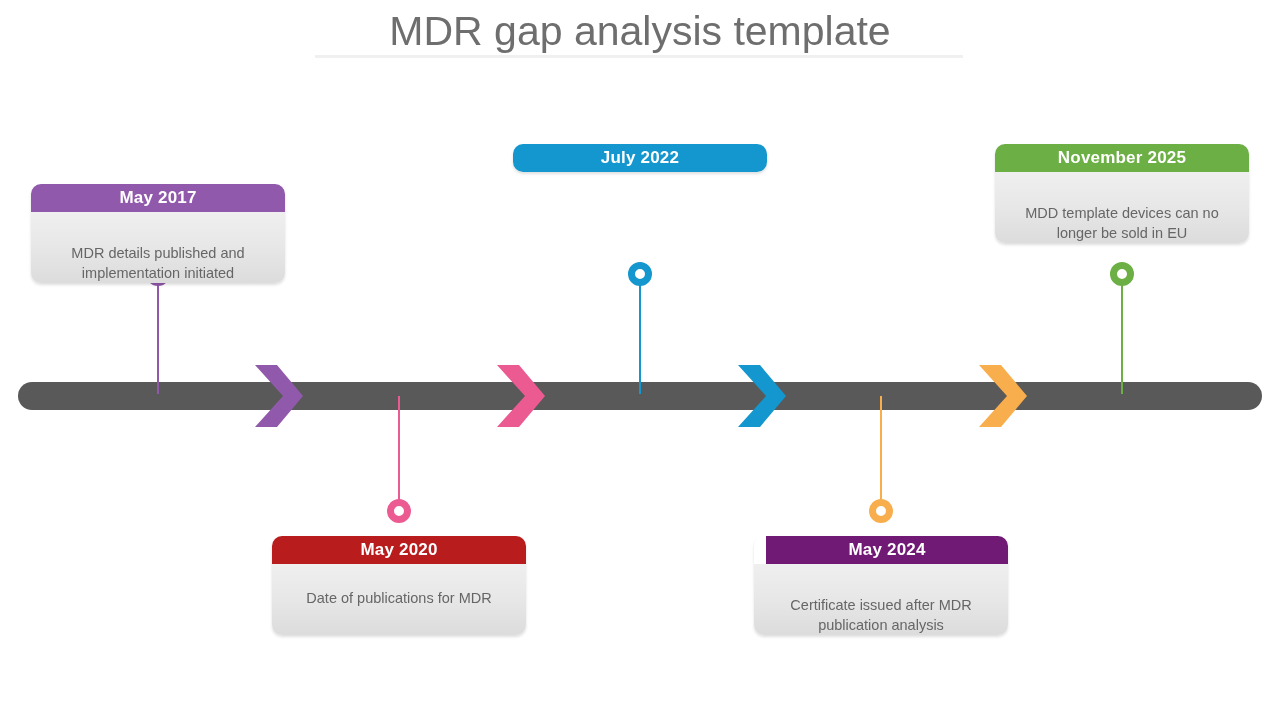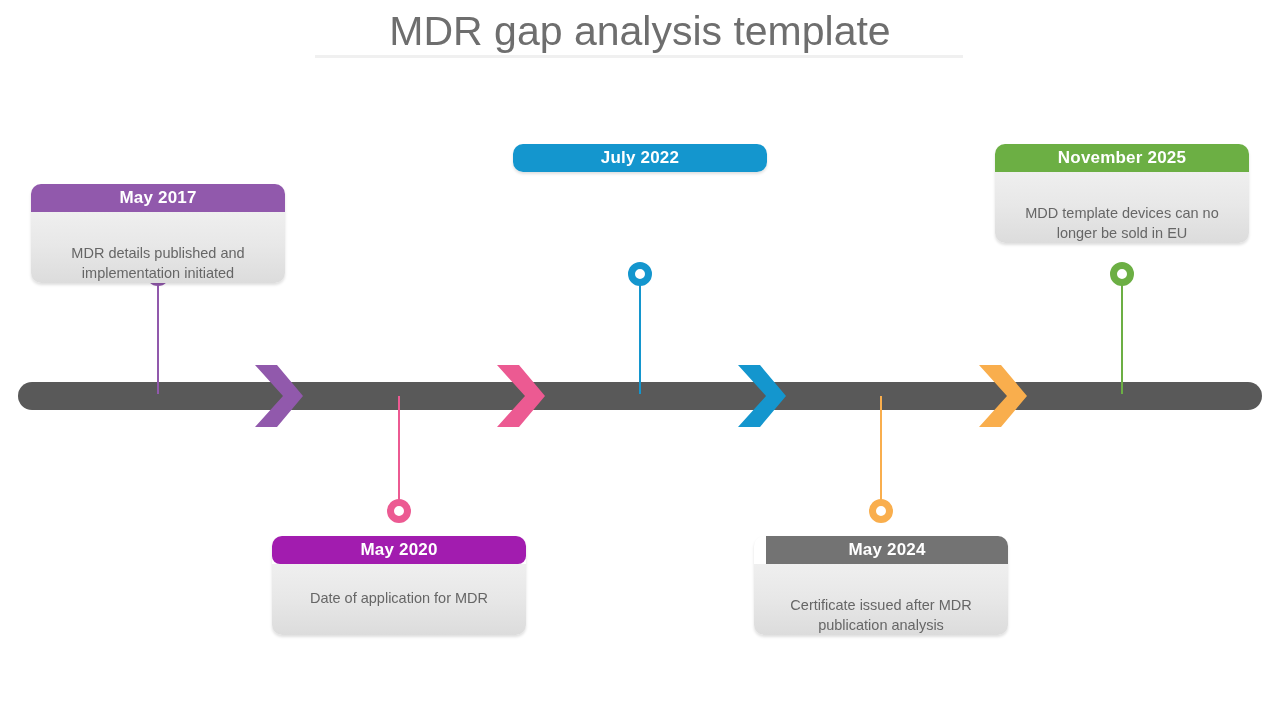--- a/index.html
+++ b/index.html
@@ -157,30 +157,30 @@
       <div class="ring" style="left: 628px; top: 262px; border-color: rgb(20, 150, 206);"></div>
       <div class="ring" style="left: 869px; top: 499px; border-color: rgb(249, 174, 77);"></div>
       <div class="ring" style="left: 1110px; top: 262px; border-color: rgb(108, 175, 68);"></div>
       <div class="card" style="left: 31px; top: 144px; margin-top: 40px;">
         <div class="card-header" style="background: rgb(145, 89, 172);">May 2017</div>
         <div class="card-body">
           <span>MDR details published and implementation initiated</span>
         </div>
       </div>
       <div class="card" style="left: 272px; top: 536px;">
-        <div class="card-header" style="background: #a21caf; border-radius: 8px;">May 2020</div>
+        <div class="card-header" style="background: #b91c1c;">May 2020</div>
         <div class="card-body single-line">
-          <span>Date of application for MDR</span>
+          <span>Date of publications for MDR</span>
         </div>
       </div>
       <div class="card" style="left: 513px; top: 144px;">
         <div class="card-header" style="background: rgb(20, 150, 206);">July 2022</div>
       </div>
       <div class="card" style="left: 754px; top: 536px;">
-        <div class="card-header" style="background: #737373; margin-left: 12px;">May 2024</div>
+        <div class="card-header" style="background: #701a75; margin-left: 12px;">May 2024</div>
         <div class="card-body">
           <span>Certificate issued after MDR publication analysis</span>
         </div>
       </div>
       <div class="card" style="left: 995px; top: 144px;">
         <div class="card-header" style="background: rgb(108, 175, 68);">November 2025</div>
         <div class="card-body">
           <span>MDD template devices can no longer be sold in EU</span>
         </div>
       </div>

